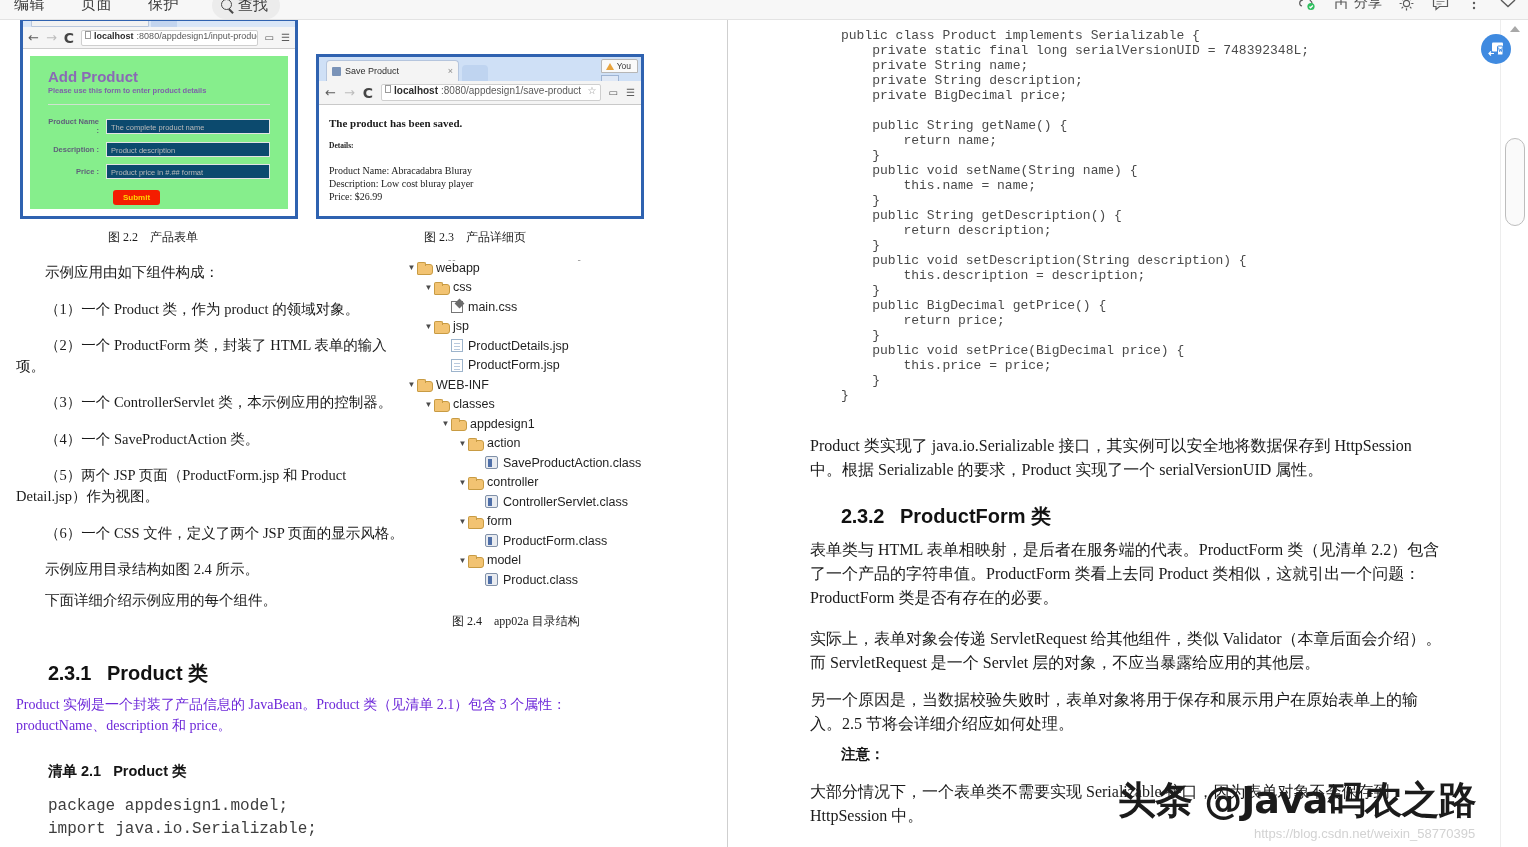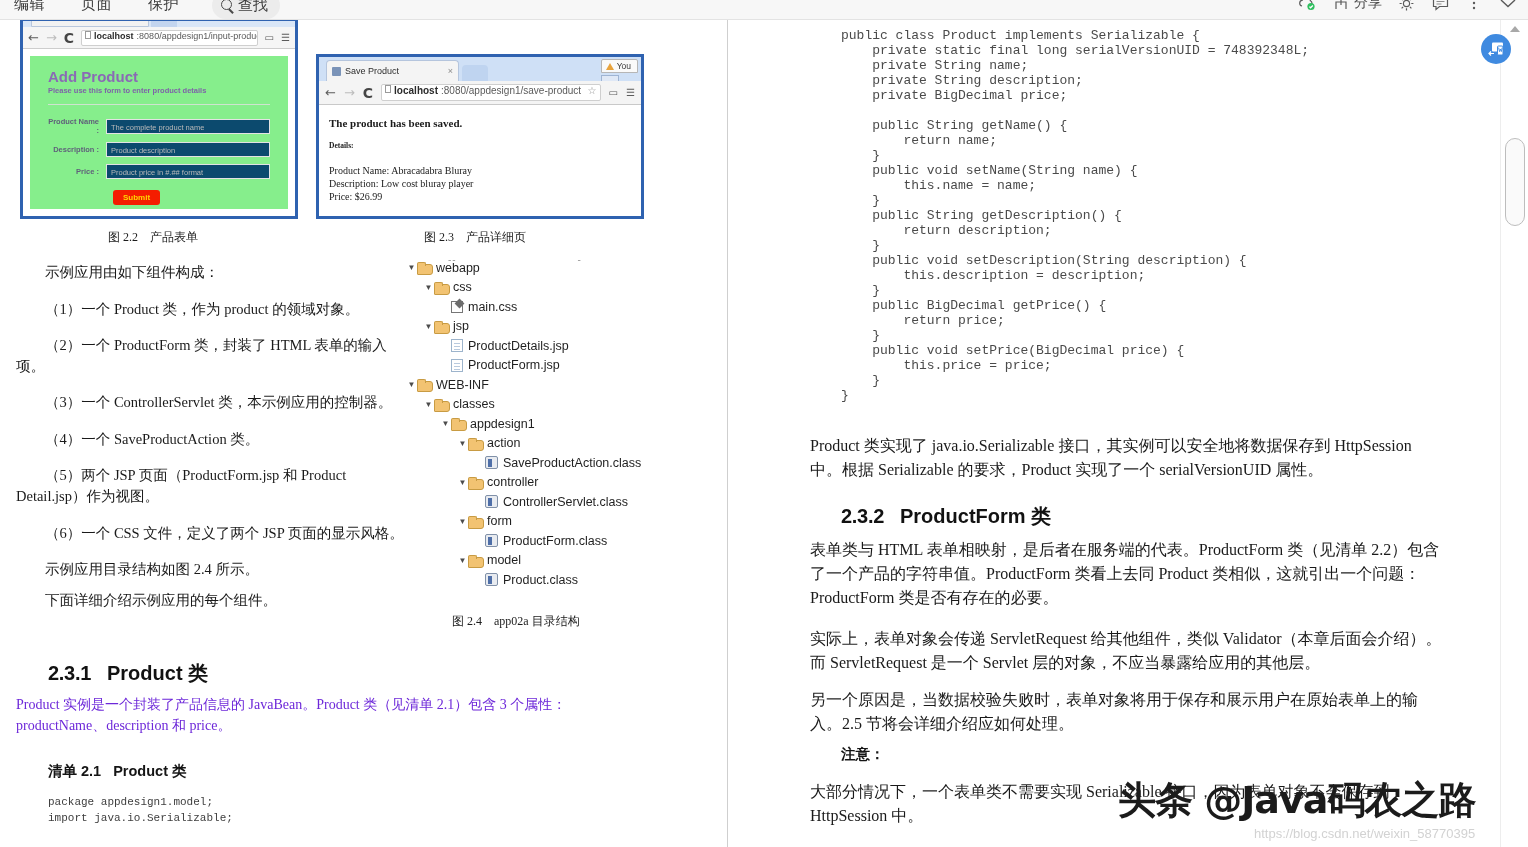--- a/index.html
+++ b/index.html
@@ -312,21 +312,21 @@
   .p231 { left: 16px; top: 694px; width: 640px; }
   .listing-title {
     position: absolute; left: 48px; top: 762px;
     font-family: "Liberation Sans", "DejaVu Sans", sans-serif;
     font-size: 14.5px; font-weight: bold; color: #151515; white-space: nowrap;
   }
   .listing-title .lt-gap { display: inline-block; width: 12px; }
   .code-left {
     position: absolute; left: 48px; top: 795px;
     font-family: "Liberation Mono", "DejaVu Sans Mono", monospace;
-    font-size: 11px; color: #3e3e3e; line-height: 1.42;
+    font-size: 16px; color: #3e3e3e; line-height: 1.42;
     white-space: pre;
   }
 
   
   .code-right {
     position: absolute; left: 841px; top: 28px;
     font-family: "Liberation Mono", "DejaVu Sans Mono", monospace;
     font-size: 13px; color: #4a4a4a; line-height: 1.155;
     white-space: pre;
   }

